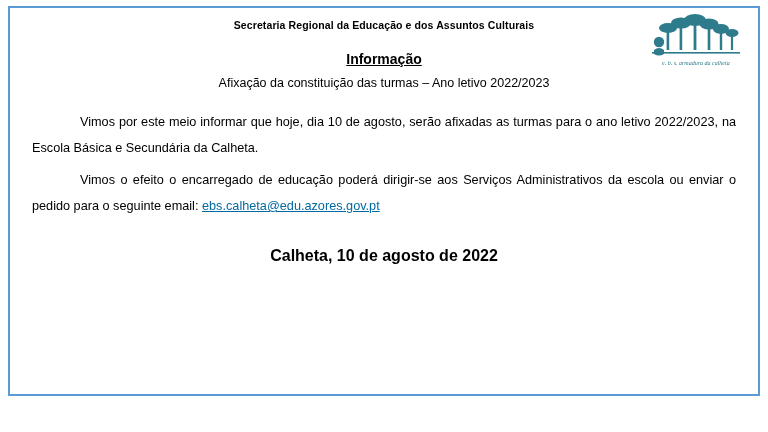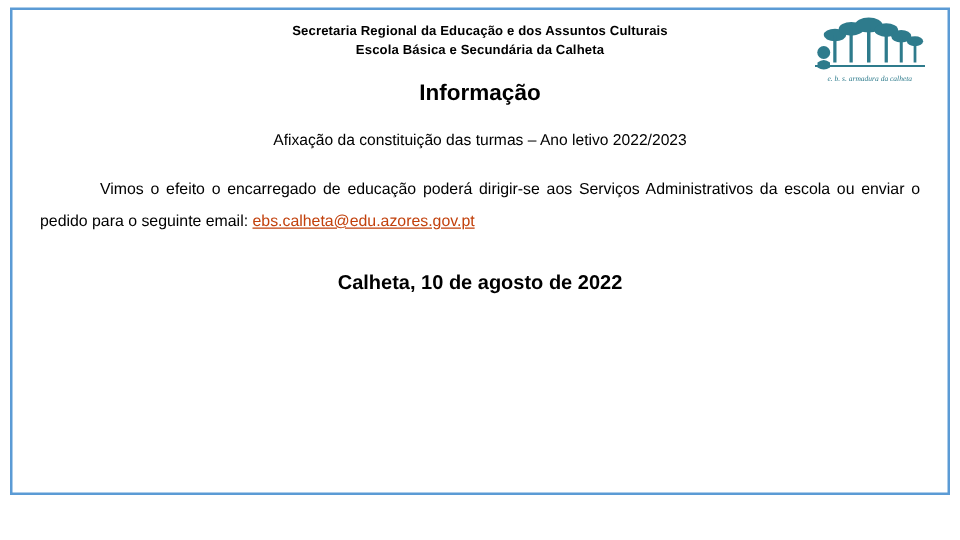--- a/index.html
+++ b/index.html
@@ -47,41 +47,42 @@
     top: 4px;
     width: 96px;
     height: 62px;
   }
   .logo svg { display: block; }
   .title-block {
     margin-top: 16px;
     text-align: center;
   }
   .doc-title {
-    font-size: 18px;
+    font-size: 14px;
     font-weight: bold;
+    text-decoration: underline;
     line-height: 20px;
   }
   .doc-subtitle {
     font-size: 12.5px;
     line-height: 20px;
-    margin-top: 18px;
+    margin-top: 4px;
   }
   .body-text {
     margin: 16px 22px 0 22px;
     font-size: 12.7px;
     line-height: 26px;
     text-align: justify;
   }
   .body-text p {
     margin: 0 0 6px 0;
     text-indent: 48px;
   }
   .email-link {
-    color: #c2410c;
+    color: #0369a1;
     text-decoration: underline;
   }
   .closing {
     margin-top: 22px;
     text-align: center;
     font-size: 16px;
     line-height: 30px;
     font-weight: bold;
   }
   .closing div {
@@ -91,21 +92,20 @@
 </style>
 </head>
 <body>
 
 <div class="page">
 
   <div class="notice-box">
 
     <div class="header">
       <div class="header-line">Secretaria Regional da Educação e dos Assuntos Culturais</div>
-      <div class="header-line">Escola Básica e Secundária da Calheta</div>
 
       <div class="logo">
         <svg viewBox="0 0 96 62" width="96" height="62" aria-hidden="true">
           <g fill="#2e7b8c">
             <ellipse cx="20" cy="16" rx="9" ry="5"></ellipse>
             <rect x="18.6" y="16" width="2.6" height="22"></rect>
             <ellipse cx="33" cy="11" rx="10" ry="5.5"></ellipse>
             <rect x="31.6" y="11" width="2.6" height="27"></rect>
             <ellipse cx="47" cy="8" rx="11" ry="6"></ellipse>
             <rect x="45.6" y="8" width="2.8" height="30"></rect>
@@ -123,20 +123,21 @@
         </svg>
       </div>
     </div>
 
     <div class="title-block">
       <div class="doc-title">Informação</div>
       <div class="doc-subtitle">Afixação da constituição das turmas – Ano letivo 2022/2023</div>
     </div>
 
     <div class="body-text">
+      <p>Vimos por este meio informar que hoje, dia 10 de agosto, serão afixadas as turmas para o ano letivo 2022/2023, na Escola Básica e Secundária da Calheta.</p>
       <p><span>Vimos o efeito o encarregado de educação poderá dirigir-se aos Serviços Administrativos da escola ou enviar o pedido para o seguinte email: </span><span class="email-link">ebs.calheta@edu.azores.gov.pt</span></p>
     </div>
 
     <div class="closing">
       <div>Calheta, 10 de agosto de 2022</div>
       <div class="sign-gap"></div>
     </div>
 
   </div>
 </div>

